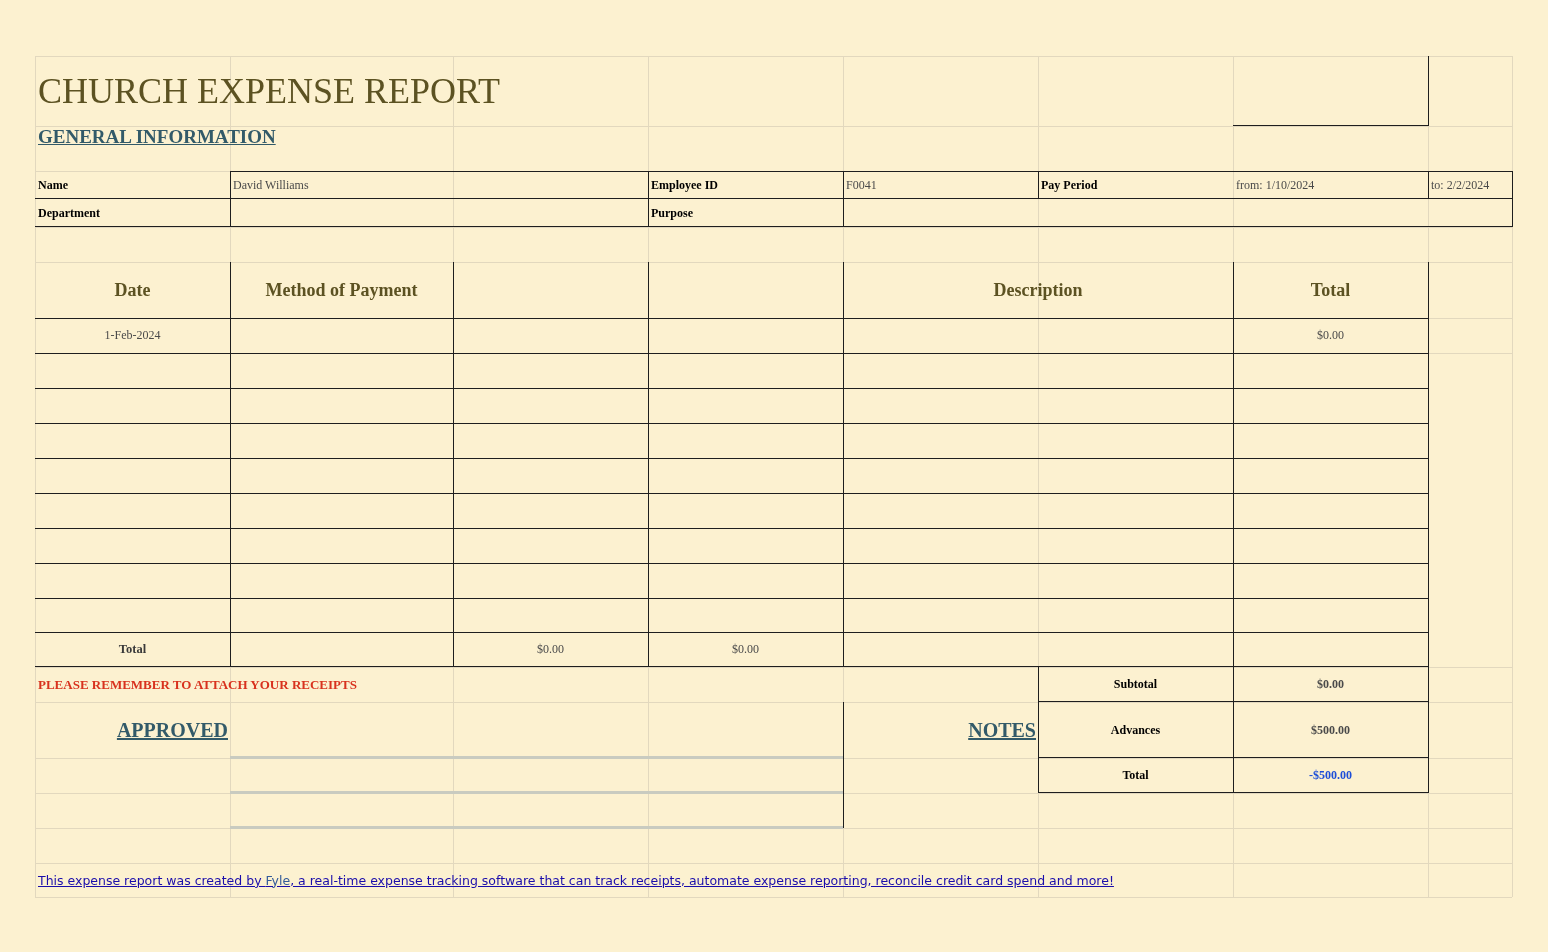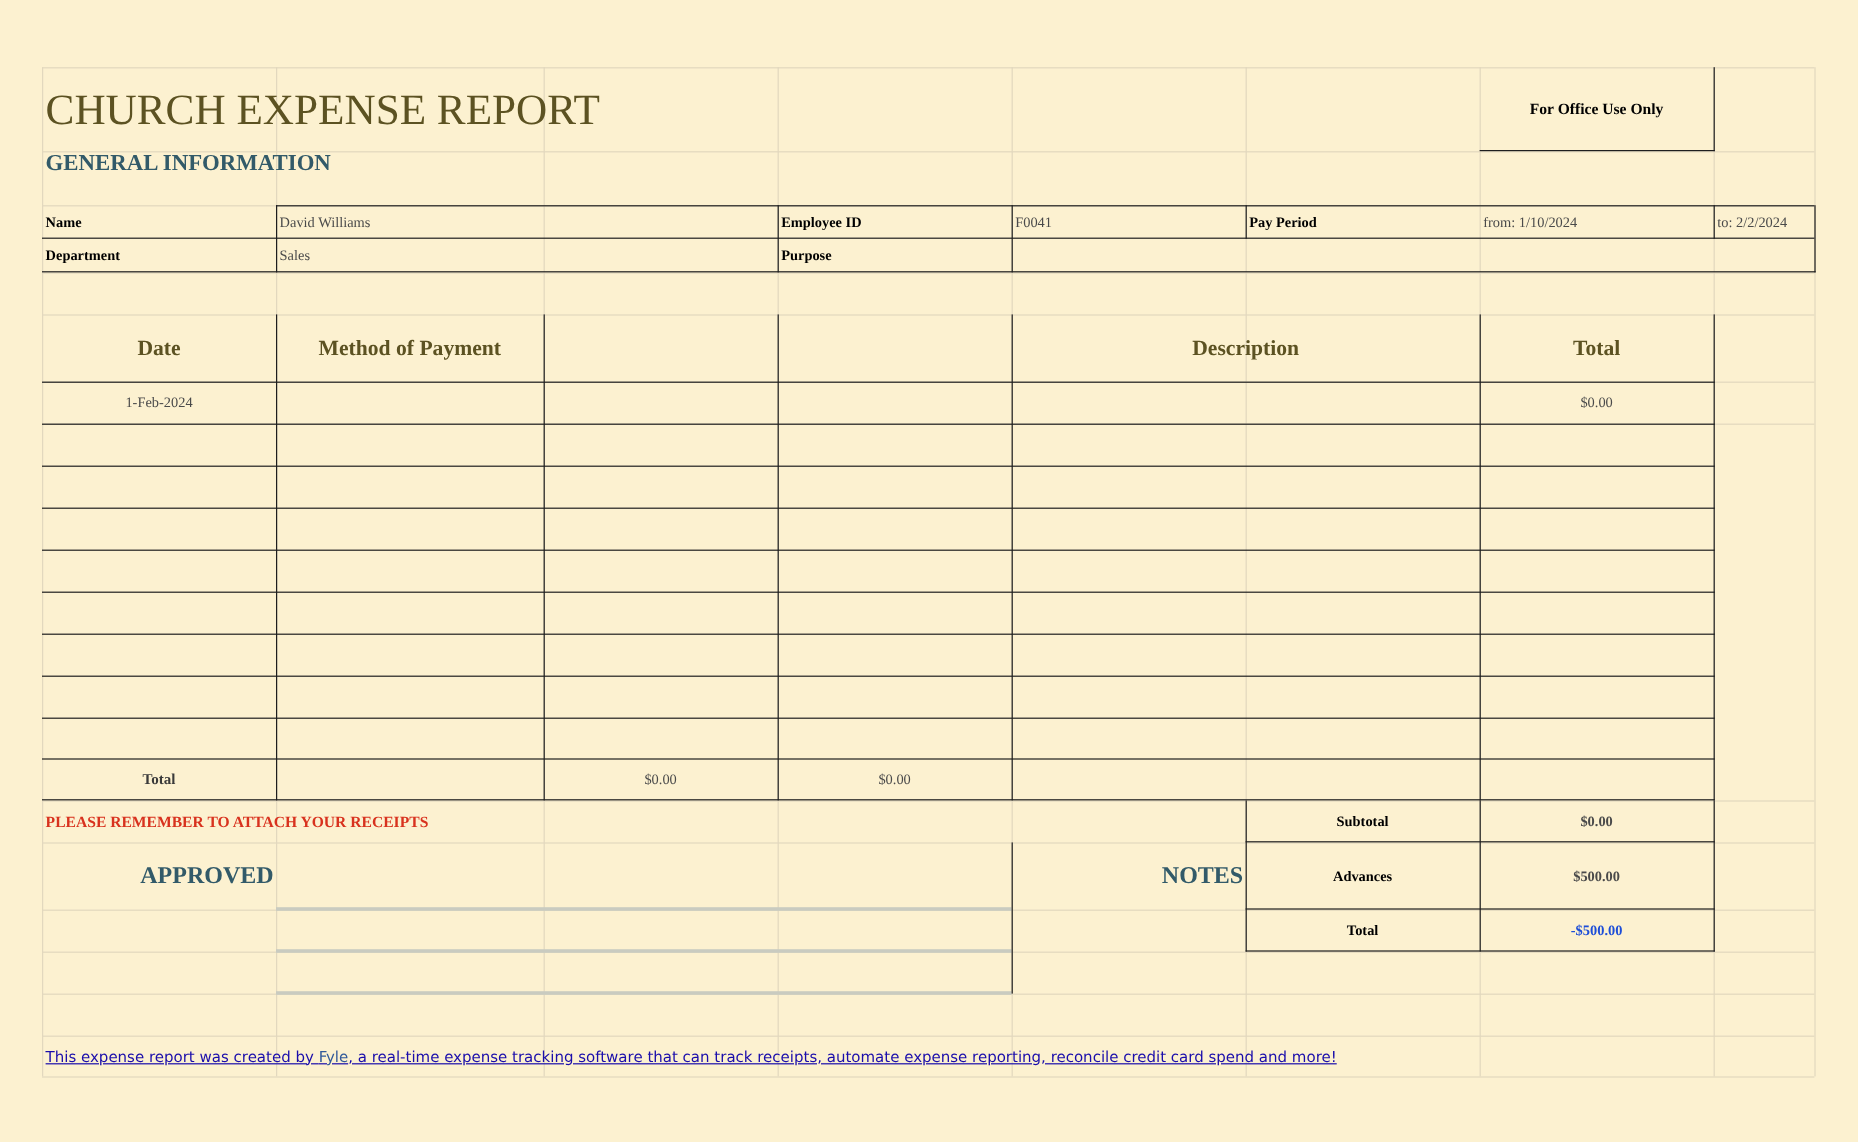--- a/index.html
+++ b/index.html
@@ -14,25 +14,25 @@
   .gl-v, .gl-h { position: absolute; background: #e2d8be; }
   .gl-v { width: 1px; }
   .gl-h { height: 1px; }
   .cell {
     position: absolute; box-sizing: border-box;
     display: flex; align-items: center;
     font-size: 12px; color: #3a3a3a;
     overflow: hidden; white-space: nowrap;
   }
   .cell.center { justify-content: center; }
-  .cell.right { justify-content: flex-end; }
+  .cell.right { justify-content: flex-end; text-decoration: underline; }
   .cell.pad { padding-left: 3px; }
   .bold { font-weight: bold; color: #000; }
   .title { font-size: 36px; color: #5c5222; }
-  .section { font-size: 19px; font-weight: bold; color: #325a69; }
+  .section { font-size: 19px; font-weight: bold; color: #325a69; text-decoration: underline; }
   .colhead { font-size: 18px; font-weight: bold; color: #5c5222; }
   .val { color: #4a4a4a; font-size: 12px; }
   .red { color: #d8321e; font-weight: bold; font-size: 13px; }
   .big-teal { font-size: 20px; font-weight: bold; color: #325a69; }
   .link {
     font-family: "DejaVu Sans", "Liberation Sans", sans-serif;
     font-size: 12.5px; color: #1a0dab; text-decoration: underline;
     cursor: pointer;
   }
   .link .fyle { color: #325a9a; }
@@ -63,21 +63,20 @@
   <div class="gl-h" style="left:35px;width:1477px;top:353px"></div>
   <div class="gl-h" style="left:35px;width:1477px;top:667px"></div>
   <div class="gl-h" style="left:35px;width:1477px;top:702px"></div>
   <div class="gl-h" style="left:35px;width:1477px;top:758px"></div>
   <div class="gl-h" style="left:35px;width:1477px;top:793px"></div>
   <div class="gl-h" style="left:35px;width:1477px;top:828px"></div>
   <div class="gl-h" style="left:35px;width:1477px;top:863px"></div>
   <div class="gl-h" style="left:35px;width:1477px;top:897px"></div>
 
   <div class="cell pad title" style="left:35px;top:56px;width:700px;height:70px">CHURCH EXPENSE REPORT</div>
-  <div class="cell center bold" style="left:1233px;top:56px;width:195px;height:70px;font-size:13px">For Office Use Only</div>
   <div class="bk" style="left:1428px;top:56px;width:1px;height:70px"></div>
   <div class="bk" style="left:1233px;top:125px;width:196px;height:1px"></div>
 
   <div class="cell pad section" style="left:35px;top:126px;width:600px;height:22px;top:126px;height:22px">GENERAL INFORMATION</div>
 
   <div class="bk" style="left:230px;top:171px;width:1282px;height:1px"></div>
   <div class="bk" style="left:35px;top:198px;width:1477px;height:1px"></div>
   <div class="bk" style="left:35px;top:226px;width:1478px;height:1px"></div>
   <div class="bk" style="left:230px;top:171px;width:1px;height:56px"></div>
   <div class="bk" style="left:648px;top:171px;width:1px;height:56px"></div>
@@ -88,21 +87,20 @@
 
   <div class="cell pad bold" style="left:35px;top:171px;width:195px;height:28px">Name</div>
   <div class="cell pad val" style="left:230px;top:171px;width:418px;height:28px">David Williams</div>
   <div class="cell pad bold" style="left:648px;top:171px;width:195px;height:28px">Employee ID</div>
   <div class="cell pad val" style="left:843px;top:171px;width:195px;height:28px">F0041</div>
   <div class="cell pad bold" style="left:1038px;top:171px;width:195px;height:28px">Pay Period</div>
   <div class="cell pad val" style="left:1233px;top:171px;width:195px;height:28px">from: 1/10/2024</div>
   <div class="cell pad val" style="left:1428px;top:171px;width:84px;height:28px">to: 2/2/2024</div>
 
   <div class="cell pad bold" style="left:35px;top:199px;width:195px;height:28px">Department</div>
-  <div class="cell pad val" style="left:230px;top:199px;width:418px;height:28px">Sales</div>
   <div class="cell pad bold" style="left:648px;top:199px;width:195px;height:28px">Purpose</div>
   <div class="cell pad val" style="left:843px;top:199px;width:669px;height:28px"></div>
 
   <div class="bk" style="left:230px;top:262px;width:1px;height:405px"></div>
   <div class="bk" style="left:453px;top:262px;width:1px;height:405px"></div>
   <div class="bk" style="left:648px;top:262px;width:1px;height:405px"></div>
   <div class="bk" style="left:843px;top:262px;width:1px;height:405px"></div>
   <div class="bk" style="left:1233px;top:262px;width:1px;height:405px"></div>
   <div class="bk" style="left:1428px;top:262px;width:1px;height:405px"></div>
 

